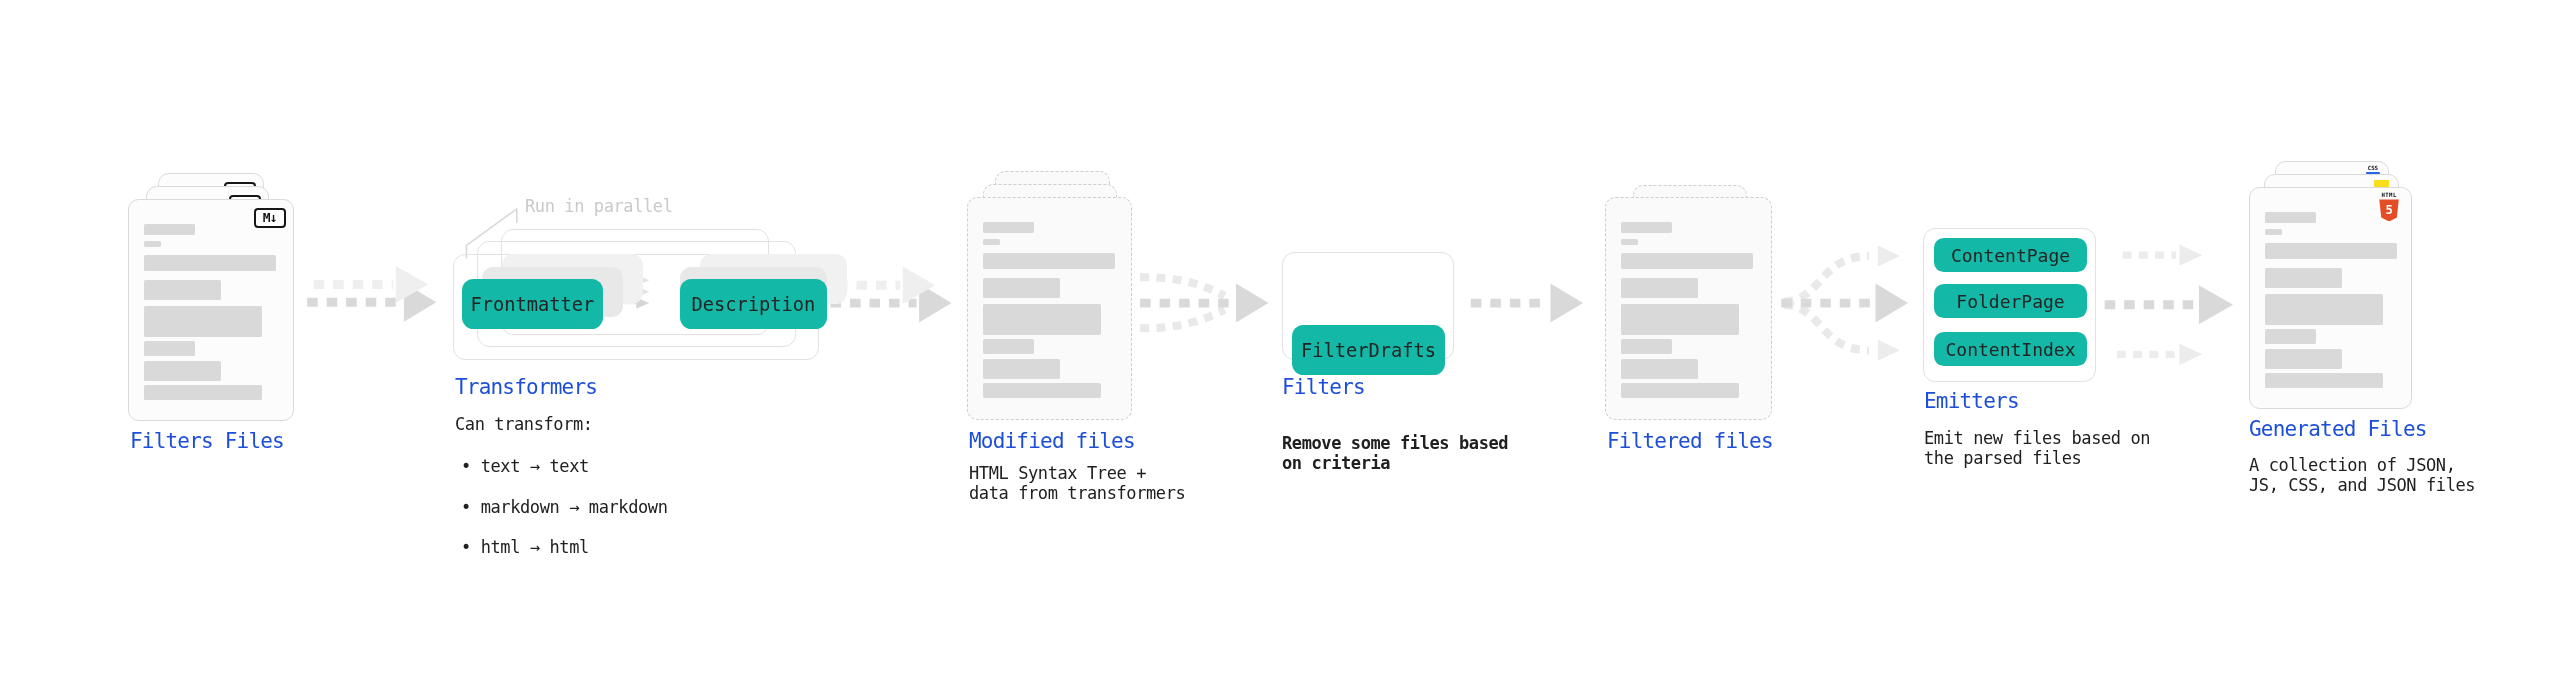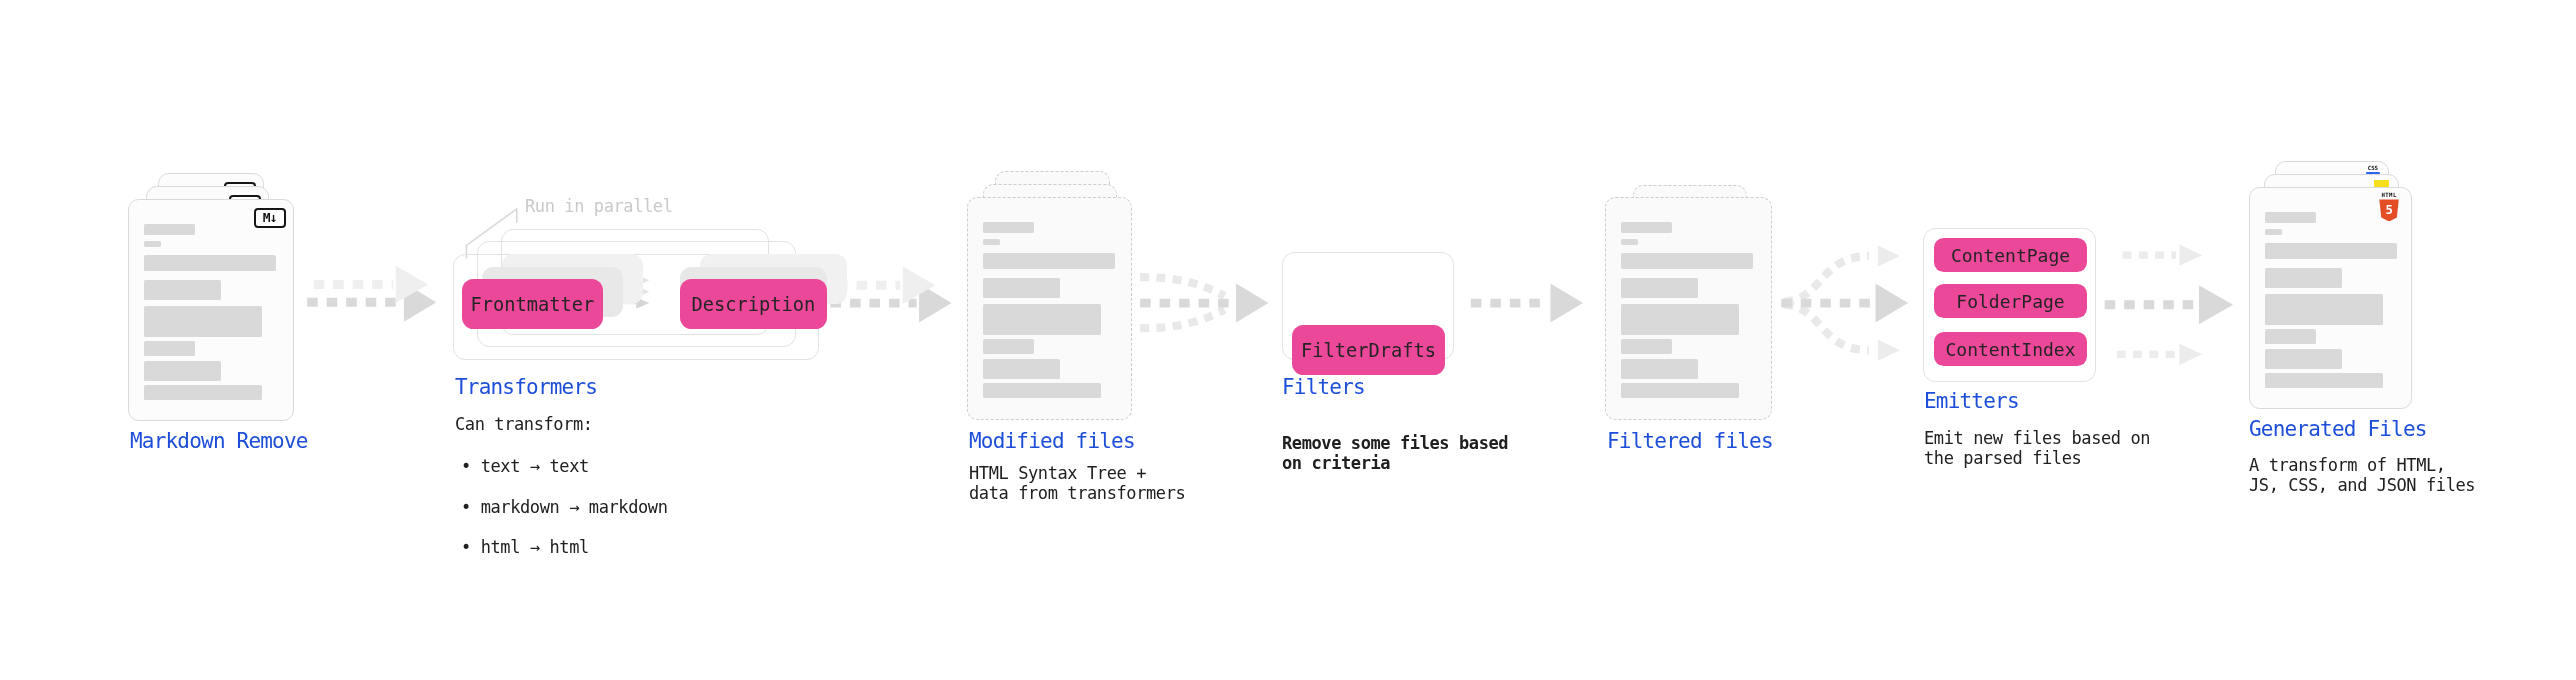--- a/index.html
+++ b/index.html
@@ -17,21 +17,21 @@
   
   .md-badge{
     position:absolute;top:8.1px;right:7.3px;width:32px;height:19.5px;background:#fff;
     border:2.4px solid #161616;border-radius:4.1px;display:flex;align-items:center;justify-content:center;
     font-weight:700;font-size:13px;color:#161616;letter-spacing:-0.8px;box-sizing:border-box;
   }
   
   .box{position:absolute;border:1.6px solid #e2e2e2;border-radius:12.2px;box-sizing:border-box;background:transparent;}
   .box.filled{background:#ffffff;}
   .pill{
-    position:absolute;background:#ec4899;border-radius:11.4px;display:flex;align-items:center;justify-content:center;
+    position:absolute;background:#14b8a6;border-radius:11.4px;display:flex;align-items:center;justify-content:center;
     font-size:18.7px;color:#242424;box-sizing:border-box;white-space:nowrap;
   }
   .pill.small{border-radius:9.8px;font-size:18px;}
   .ghost1{background:#e8e8e8;}
   .ghost2{background:#f1f1f1;}
   .heading{position:absolute;font-size:21px;font-weight:400;color:#1d4ed8;white-space:nowrap;letter-spacing:-0.8px;}
   .desc{position:absolute;font-size:17px;line-height:20.3px;color:#202020;white-space:pre-line;letter-spacing:-0.4px;}
   .annotation{position:absolute;font-size:17px;color:#c9c9c9;white-space:nowrap;letter-spacing:-0.4px;text-align:right;}
   
   .css-badge{position:absolute;top:4.1px;right:8.1px;width:14px;text-align:center;}
@@ -120,21 +120,21 @@
     <div class="md-badge">M↓</div>
   <div class="bar" style="left: 15.4px; top: 24.4px; width: 51px; height: 10.6px;"></div>
       <div class="bar" style="left: 15.4px; top: 41px; width: 17px; height: 5.7px;"></div>
       <div class="bar" style="left: 15.4px; top: 55px; width: 132px; height: 16.3px;"></div>
       <div class="bar" style="left: 15.4px; top: 80px; width: 77px; height: 19.5px;"></div>
       <div class="bar" style="left: 15.4px; top: 106px; width: 118px; height: 31px;"></div>
       <div class="bar" style="left: 15.4px; top: 141px; width: 51px; height: 14.6px;"></div>
       <div class="bar" style="left: 15.4px; top: 161px; width: 77px; height: 19.5px;"></div>
       <div class="bar" style="left: 15.4px; top: 185px; width: 118px; height: 15.4px;"></div>
     </div>
-  <div class="heading" style="left:130px;top:429px;">Markdown Remove</div>
+  <div class="heading" style="left:130px;top:429px;">Filters Files</div>
 </div>
 
 <div>
   <div class="box" style="left:501px;top:229px;width:268px;height:106px;"></div>
   <div class="box" style="left:477px;top:241px;width:319px;height:106px;"></div>
   <div class="box" style="left:453px;top:254px;width:366px;height:106px;"></div>
 
   <div class="annotation" style="left:525px;top:196px;">Run in parallel</div>
 
   <div class="pill ghost2" style="left:502px;top:254px;width:141px;height:50px;"></div>
@@ -225,16 +225,16 @@
   <div class="bar" style="left: 15.4px; top: 24.4px; width: 51px; height: 10.6px;"></div>
       <div class="bar" style="left: 15.4px; top: 41px; width: 17px; height: 5.7px;"></div>
       <div class="bar" style="left: 15.4px; top: 55px; width: 132px; height: 16.3px;"></div>
       <div class="bar" style="left: 15.4px; top: 80px; width: 77px; height: 19.5px;"></div>
       <div class="bar" style="left: 15.4px; top: 106px; width: 118px; height: 31px;"></div>
       <div class="bar" style="left: 15.4px; top: 141px; width: 51px; height: 14.6px;"></div>
       <div class="bar" style="left: 15.4px; top: 161px; width: 77px; height: 19.5px;"></div>
       <div class="bar" style="left: 15.4px; top: 185px; width: 118px; height: 15.4px;"></div>
     </div>
   <div class="heading" style="left:2249px;top:417px;">Generated Files</div>
-  <div class="desc" style="left:2249px;top:455px;">A transform of HTML,
+  <div class="desc" style="left:2249px;top:455px;">A collection of JSON,
 JS, CSS, and JSON files</div>
 </div>
 
 
 </body></html>

